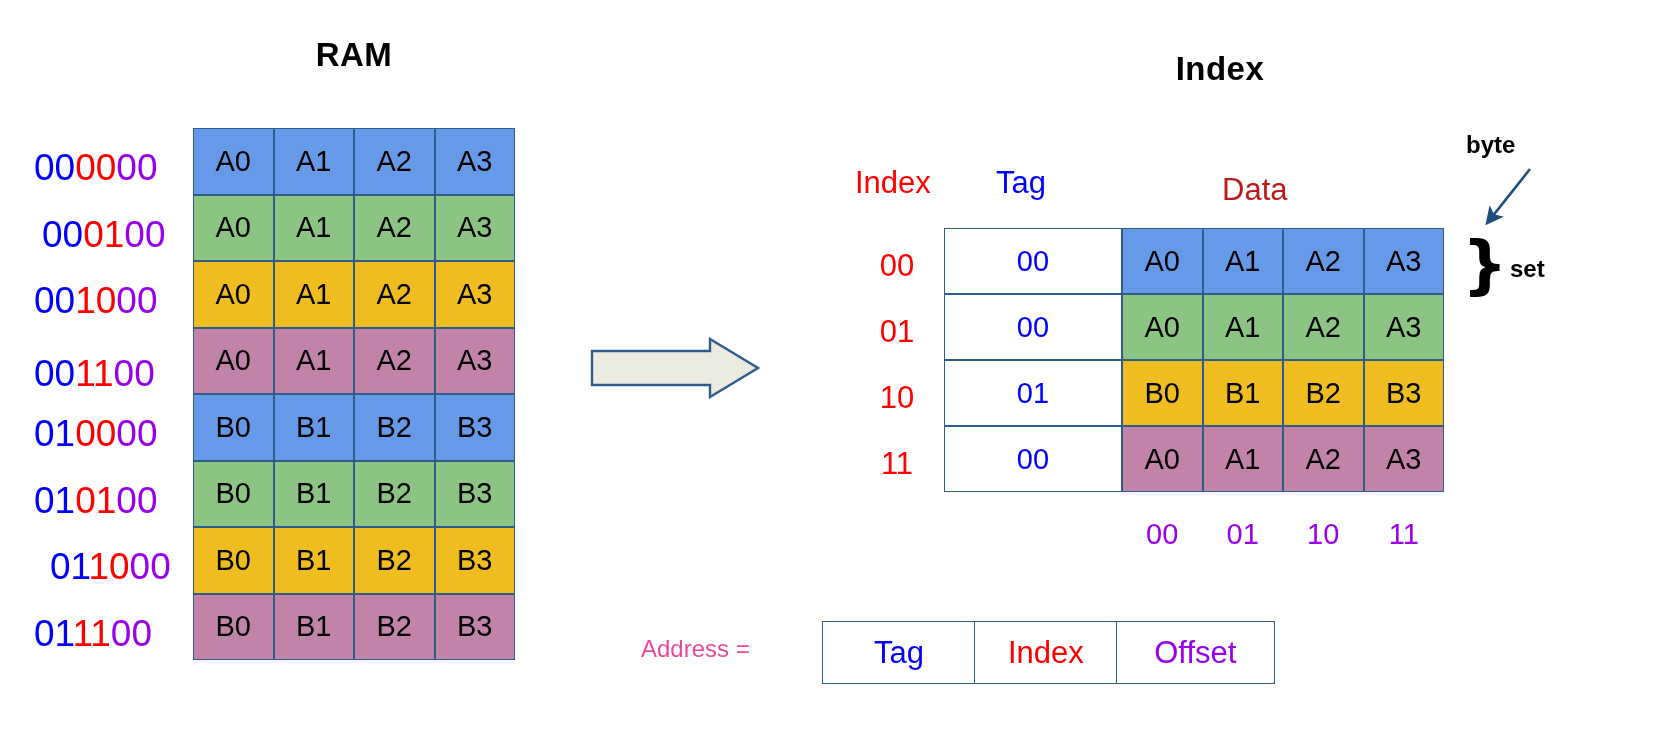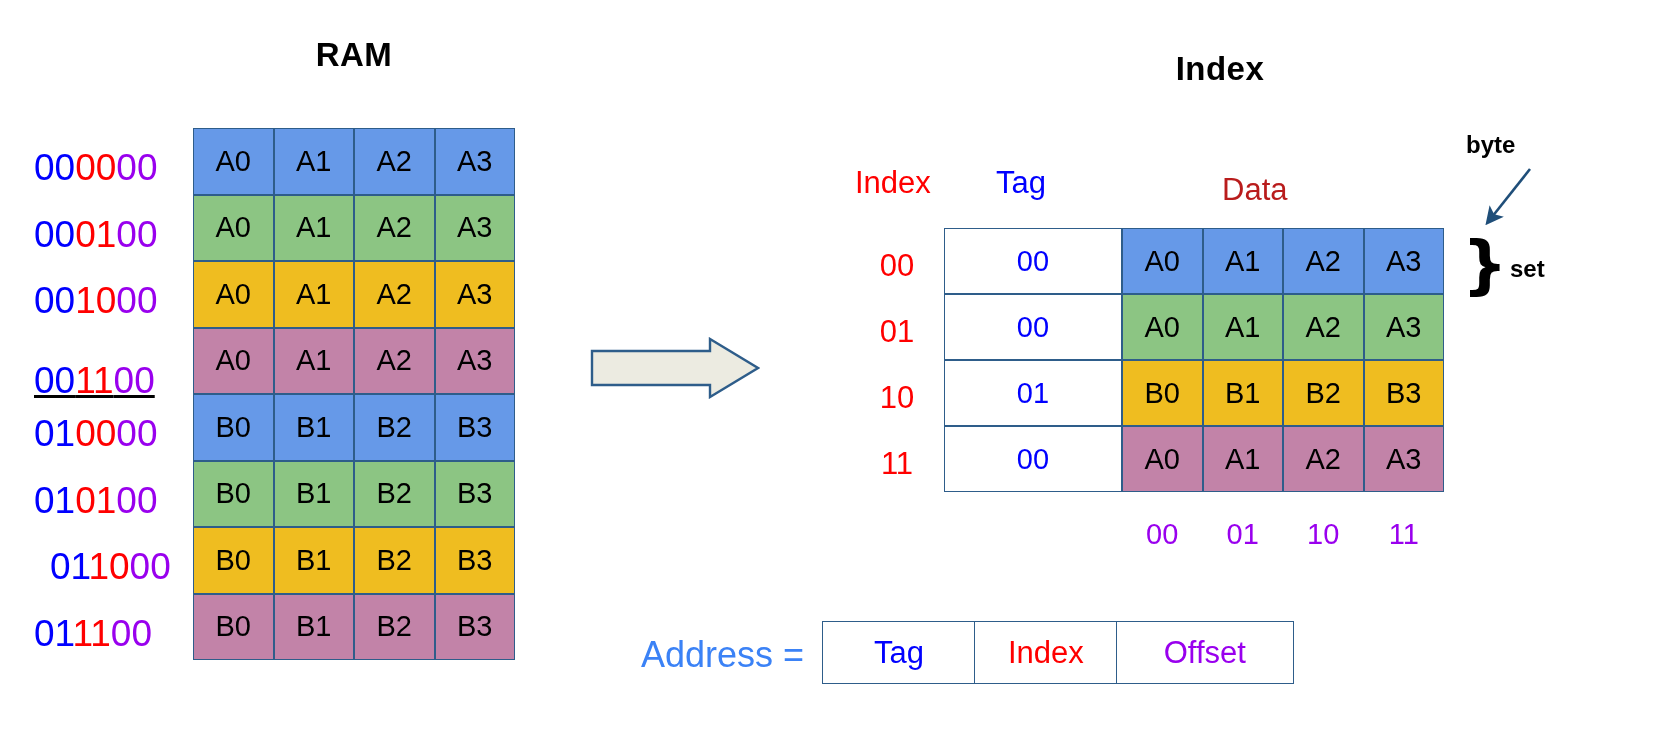--- a/index.html
+++ b/index.html
@@ -53,41 +53,41 @@
   .offlabel{color:#9900ee;font-size:29px;line-height:1;text-align:center;white-space:nowrap;}
 
   
   .annot{font-weight:bold;color:#000;font-size:24px;white-space:nowrap;line-height:1;}
   .brace{
     font-size:64px;color:#000;line-height:1;font-weight:bold;
     font-family:"DejaVu Sans",sans-serif;
   }
 
   
-  .addr-eq{font-size:36px;color:#3b82f6;white-space:nowrap;line-height:1;}
+  .addr-eq{font-size:24px;color:#ec4899;white-space:nowrap;line-height:1;}
   .fieldbox{
     box-sizing:border-box;border:1.6px solid #2e5d8a;background:#ffffff;
     display:flex;align-items:center;justify-content:center;
     font-size:31px;line-height:1;height:63px;
   }
   .f-tag{color:#0000ff;}
   .f-index{color:#ff0000;}
   .f-offset{color:#9900ee;}
 </style>
 </head>
 <body>
 
 <div class="abs title" id="ram-title">RAM</div>
 <div class="abs title" id="cache-title">Index</div>
 
 <div class="abs" id="ram-addresses" style="left:34px;top:128px;width:150px;">
     <div class="abs addr" style="left: 0px; top: 21px;"><span class="b-tag">00</span><span class="b-idx">00</span><span class="b-off">00</span></div>
-    <div class="abs addr" style="left: 0px; top: 87.5px;"><span class="b-tag">00</span><span class="b-idx">01</span><span class="b-off">00</span></div>
+    <div class="abs addr" style="left: 8px; top: 87.5px;"><span class="b-tag">00</span><span class="b-idx">01</span><span class="b-off">00</span></div>
     <div class="abs addr" style="left: 0px; top: 154px;"><span class="b-tag">00</span><span class="b-idx">10</span><span class="b-off">00</span></div>
-    <div class="abs addr" style="left: 0px; top: 234px; text-decoration: underline;"><span class="b-tag">00</span><span class="b-idx">11</span><span class="b-off">00</span></div>
+    <div class="abs addr" style="left: 0px; top: 227px;"><span class="b-tag">00</span><span class="b-idx">11</span><span class="b-off">00</span></div>
     <div class="abs addr" style="left: 0px; top: 287px;"><span class="b-tag">01</span><span class="b-idx">00</span><span class="b-off">00</span></div>
     <div class="abs addr" style="left: 0px; top: 353.5px;"><span class="b-tag">01</span><span class="b-idx">01</span><span class="b-off">00</span></div>
     <div class="abs addr" style="left: 16px; top: 420px;"><span class="b-tag">01</span><span class="b-idx">10</span><span class="b-off">00</span></div>
     <div class="abs addr" style="left: 0px; top: 486.5px;"><span class="b-tag">01</span><span class="b-idx">11</span><span class="b-off">00</span></div>
   </div>
 
 <div class="abs" id="ram-table" style="left:193px;top:128px;">
     <div class="abs cell c-blue" style="left: 0px; top: 0px; width: 80.5px; height: 66.5px;">A0</div>
     <div class="abs cell c-blue" style="left: 80.5px; top: 0px; width: 80.5px; height: 66.5px;">A1</div>
     <div class="abs cell c-blue" style="left: 161px; top: 0px; width: 80.5px; height: 66.5px;">A2</div>
@@ -189,14 +189,14 @@
   </svg>
 </div>
 
 <div class="abs brace" style="left:1462px;top:233px;">}</div>
 <div class="abs annot" style="left:1510px;top:257px;">set</div>
 
 <div class="abs addr-eq" style="left:641px;top:637px;">Address =</div>
 <div class="abs" id="address-fields" style="left:822px;top:621px;display:flex;">
     <div class="fieldbox f-tag" style="width: 154px;">Tag</div>
     <div class="fieldbox f-index" style="width: 143px; margin-left: -1.6px;">Index</div>
-    <div class="fieldbox f-offset" style="width: 178px; margin-left: -1.6px;">Offset</div>
+    <div class="fieldbox f-offset" style="width: 159px; margin-left: -1.6px;">Offset</div>
   </div>
 
 </body></html>

